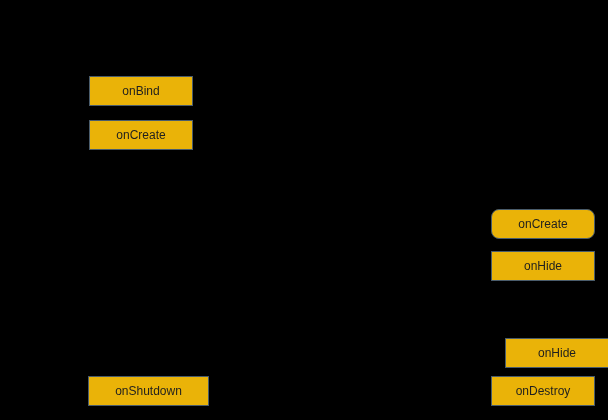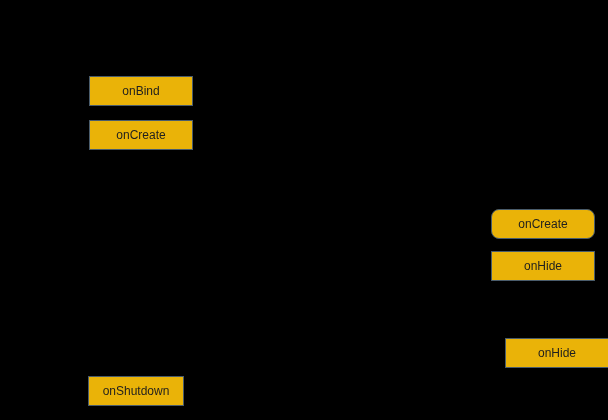--- a/index.html
+++ b/index.html
@@ -31,35 +31,36 @@
     line-height: 1;
     white-space: nowrap;
   }
   
   .pos-onbind      { left: 89px;  top: 76px;  }
   .pos-onready     { left: 89px;  top: 120px; }
   .pos-onnewsession{ left: 263px; top: 162px; width: 105px; }
   .pos-oncreate    { left: 491px; top: 209px; border-radius: 8px; }
   .pos-onshow      { left: 491px; top: 251px; }
   .pos-onhide      { left: 505px; top: 299px; margin-top: 39px; }
-  .pos-onshutdown  { left: 88px;  top: 376px; width: 96px; }
+  .pos-onshutdown  { left: 88px;  top: 376px; width: 121px; }
   .pos-ondestroy   { left: 491px; top: 376px; }
 </style>
 </head>
 <body>
 
 <div class="canvas">
 
   <div class="node pos-onbind">onBind</div>
 
   <div class="node pos-onready">onCreate</div>
 
 
   <div class="node pos-oncreate">onCreate</div>
 
   <div class="node pos-onshow">onHide</div>
 
   <div class="node pos-onhide">onHide</div>
 
   <div class="node pos-onshutdown">onShutdown</div>
 
+  <div class="node pos-ondestroy">onDestroy</div>
 
 </div>
 
 </body></html>

